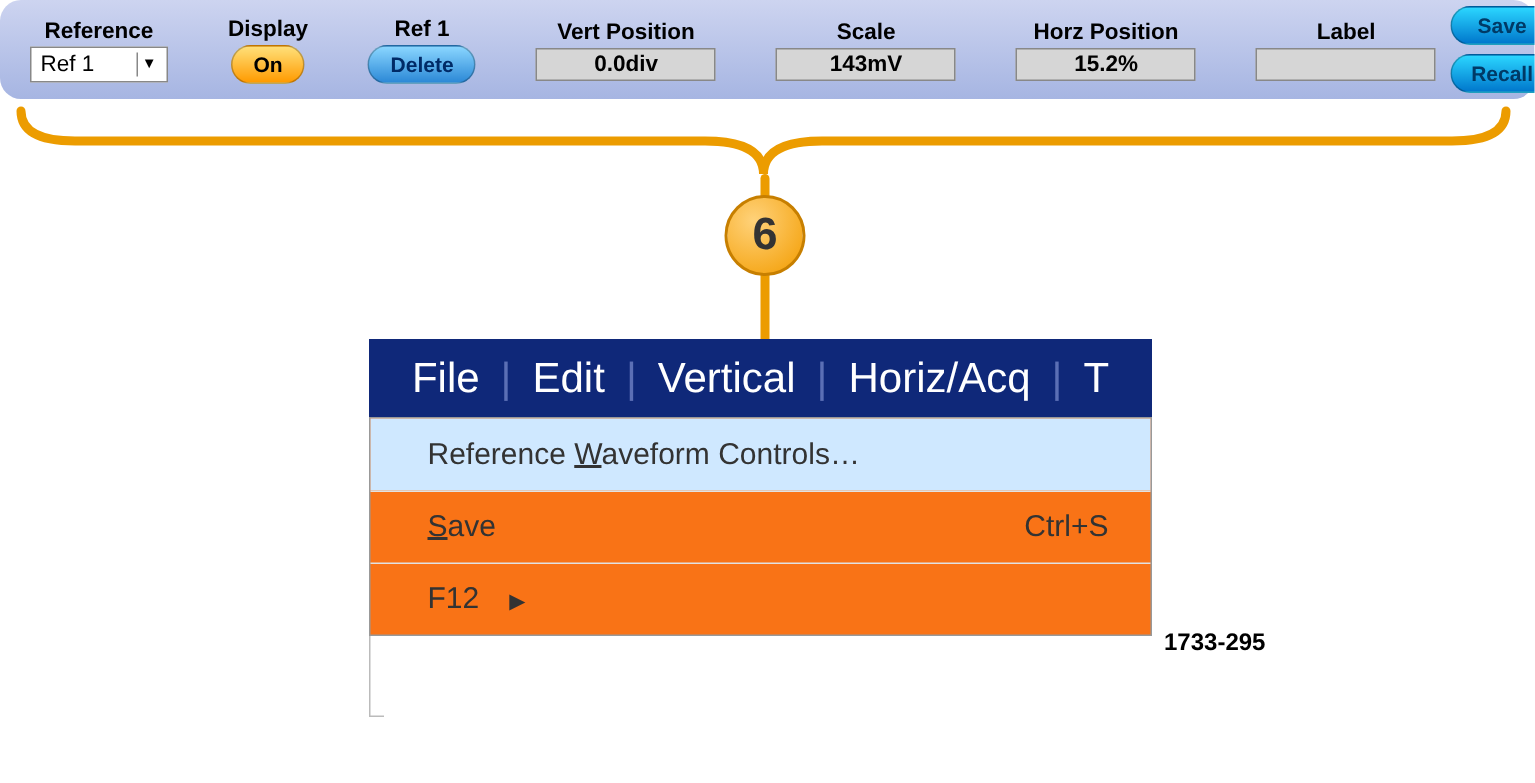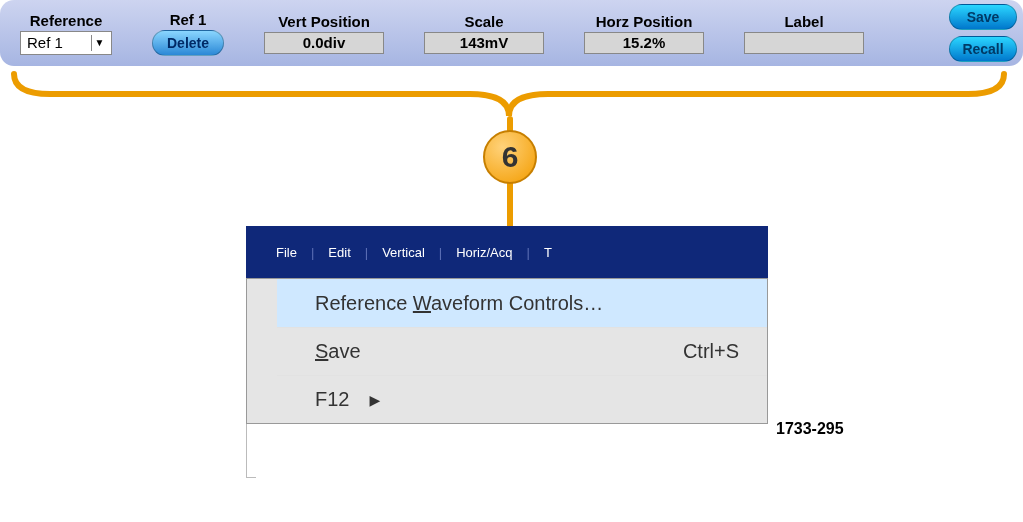--- a/index.html
+++ b/index.html
@@ -134,28 +134,28 @@
     left: 246px; top: 226px;
     width: 522px;
   }
   .menubar {
     height: 52px;
     background: #0f2879;
     display: flex;
     align-items: center;
     padding: 0 16px;
     color: #fff;
-    font-size: 13px;
+    font-size: 28px;
+    justify-content: center;
   }
   .menubar .item { padding: 0 14px; cursor: default; }
   .menubar .sep { color: #5b6fb5; }
   .dropdown {
-    background: #e5e5e5;
+    background: #f97316;
     border: 1px solid #999;
-    padding-left: 30px;
   }
   .dd-row {
     height: 48px;
     display: flex;
     align-items: center;
     padding: 0 18px 0 38px;
     font-size: 20px;
     color: #333;
     border-top: 1px solid #e2e2e2;
     justify-content: space-between;
@@ -189,20 +189,26 @@
 <div class="toolbar">
 
   <div class="group">
     <div class="group-label">Reference</div>
     <div class="ref-select">
       <span>Ref 1</span>
       <span class="chev">▼</span>
     </div>
   </div>
 
+  <div class="group">
+    <div class="group-label">Display</div>
+    <div class="pill pill-orange">
+      <span>On</span>
+    </div>
+  </div>
 
   <div class="group">
     <div class="group-label">Ref 1</div>
     <div class="pill pill-blue">
       <span>Delete</span>
     </div>
   </div>
 
   <div class="group">
     <div class="group-label">Vert Position</div>

